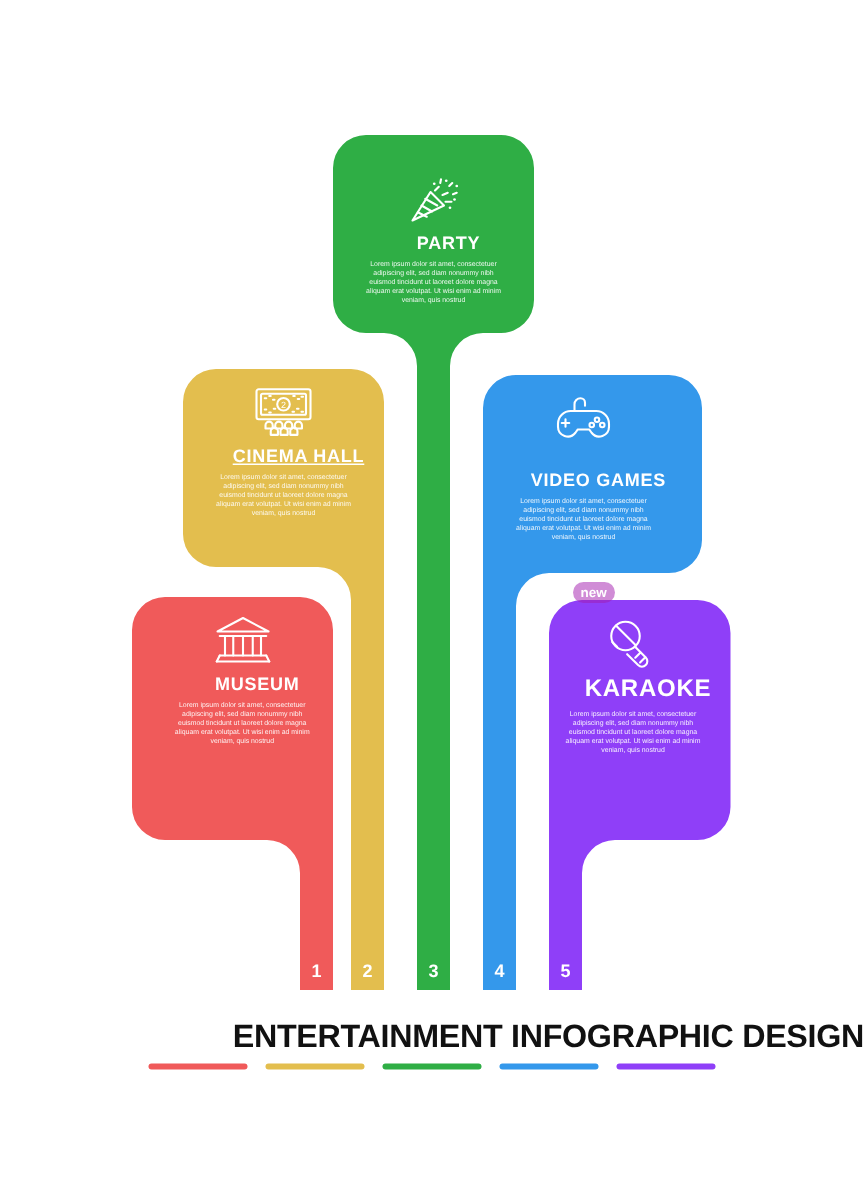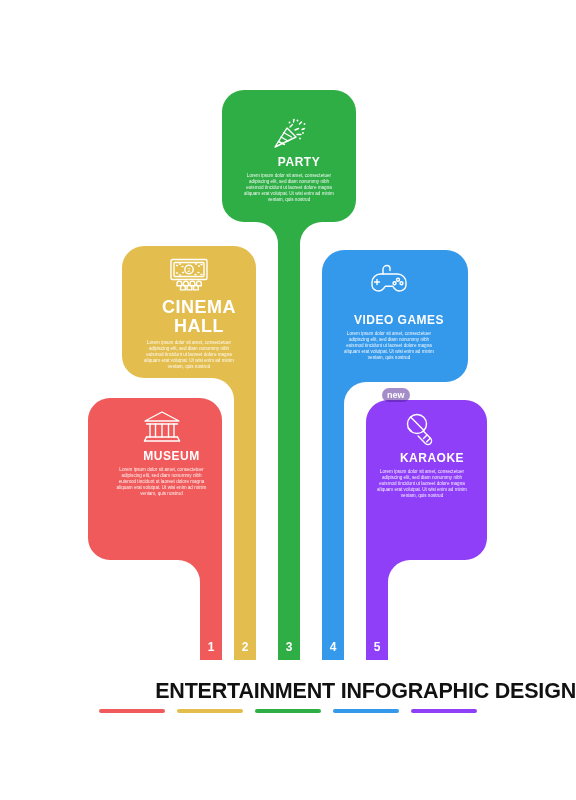--- a/index.html
+++ b/index.html
@@ -54,33 +54,33 @@
     color: rgba(255,255,255,0.92);
     margin: 0 auto;
     line-height: 1.32;
   }
   
   .c-party   { left: 222px; top: 118px; width: 134px; }
   .c-party .card-title { font-size: 12px; }
   .c-party .card-desc  { font-size: 4.6px; width: 96px; }
 
   .c-cinema  { left: 122px; top: 258px; width: 134px; }
-  .c-cinema .card-title { font-size: 18px; }
+  .c-cinema .card-title { font-size: 12px; text-decoration: underline; }
   .c-cinema .card-desc  { font-size: 4.6px; width: 96px; }
 
   .c-games   { left: 322px; top: 262px; width: 134px; }
   .c-games .card-title { font-size: 12px; margin-top: 18px; }
   .c-games .card-desc  { font-size: 4.6px; width: 96px; }
 
   .c-museum  { left: 88px; top: 410px; width: 147px; }
   .c-museum .card-title { font-size: 12px; }
   .c-museum .card-desc  { font-size: 4.6px; width: 96px; }
 
   .c-karaoke { left: 355px; top: 412px; width: 134px; }
-  .c-karaoke .card-title { font-size: 12px; }
+  .c-karaoke .card-title { font-size: 16px; }
   .c-karaoke .card-desc  { font-size: 4.6px; width: 96px; }
 
   
   .stem-number {
     position: absolute;
     width: 22px;
     text-align: center;
     font-family: "Liberation Sans", sans-serif;
     font-weight: bold;
     font-size: 12px;
@@ -122,21 +122,21 @@
     top: 378px;
     width: 190px;
     height: 46px;
     pointer-events: none;
     opacity: 0.5;
   }
   #wm-badge {
     position: absolute;
     left: 0;
     top: 10px;
-    background: #4c1d95;
+    background: #a21caf;
     color: #ffffff;
     font-family: "Liberation Sans", sans-serif;
     font-size: 9px;
     font-weight: bold;
     padding: 2px 5px;
     border-radius: 7px;
   }
   #wm-text {
     position: absolute;
     left: 34px;

